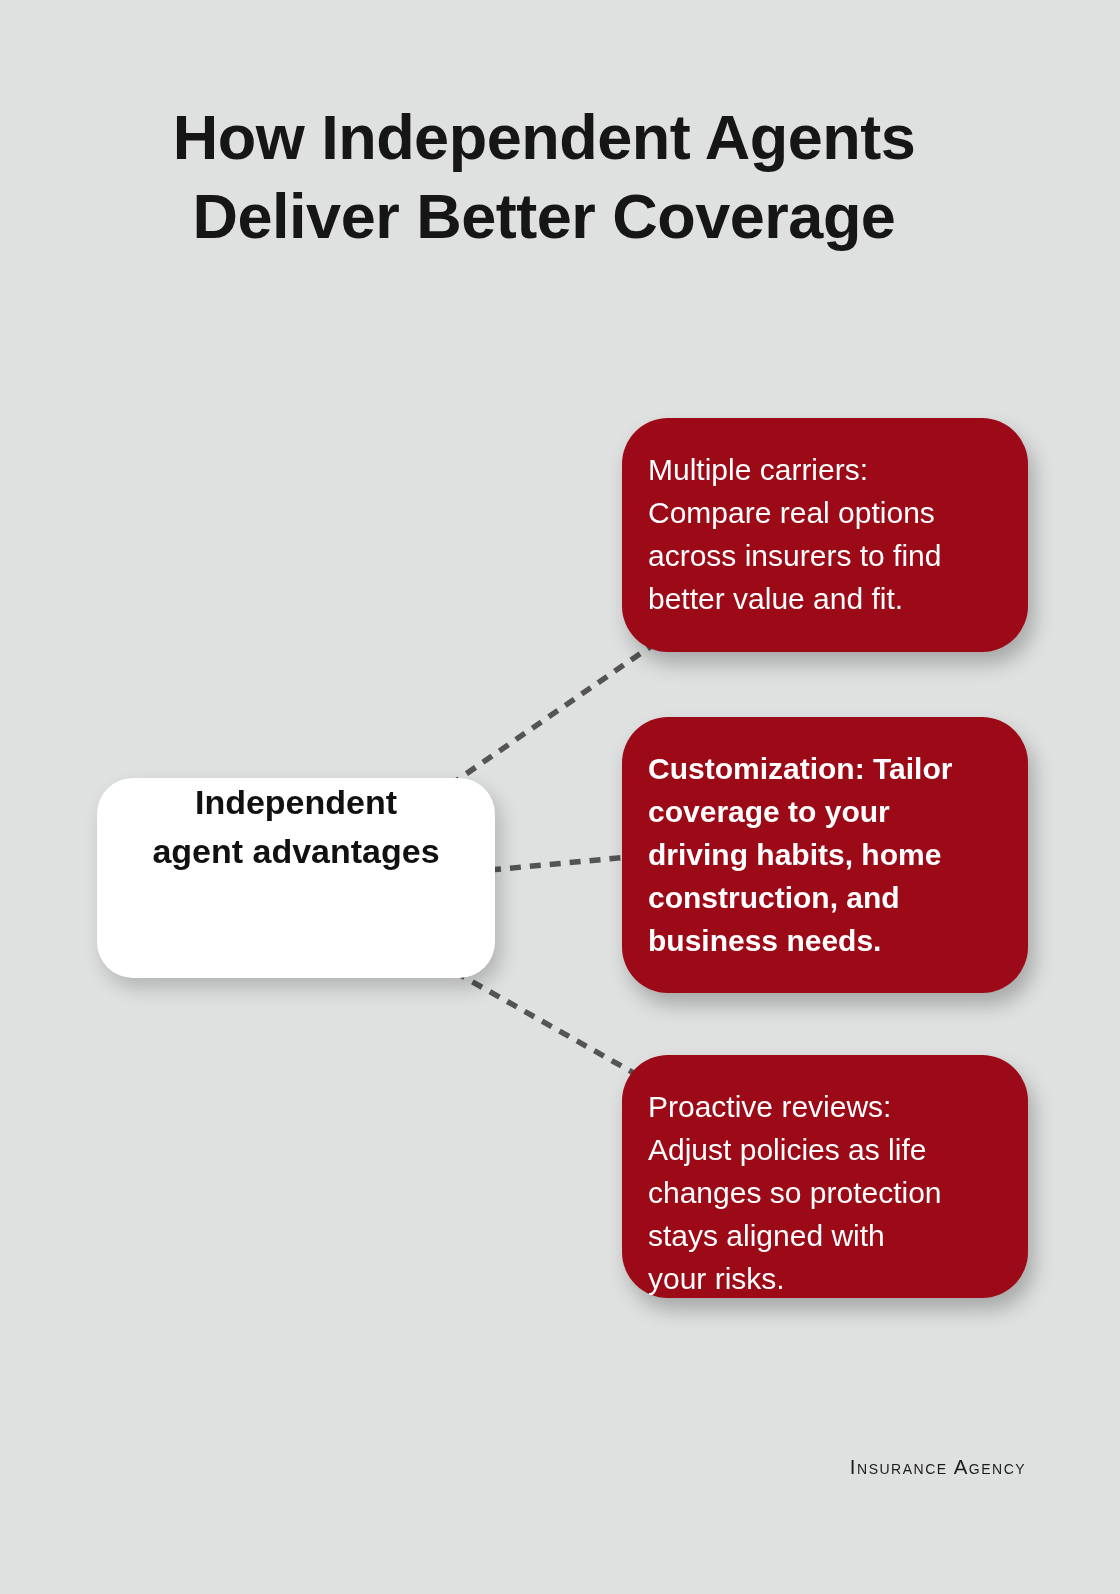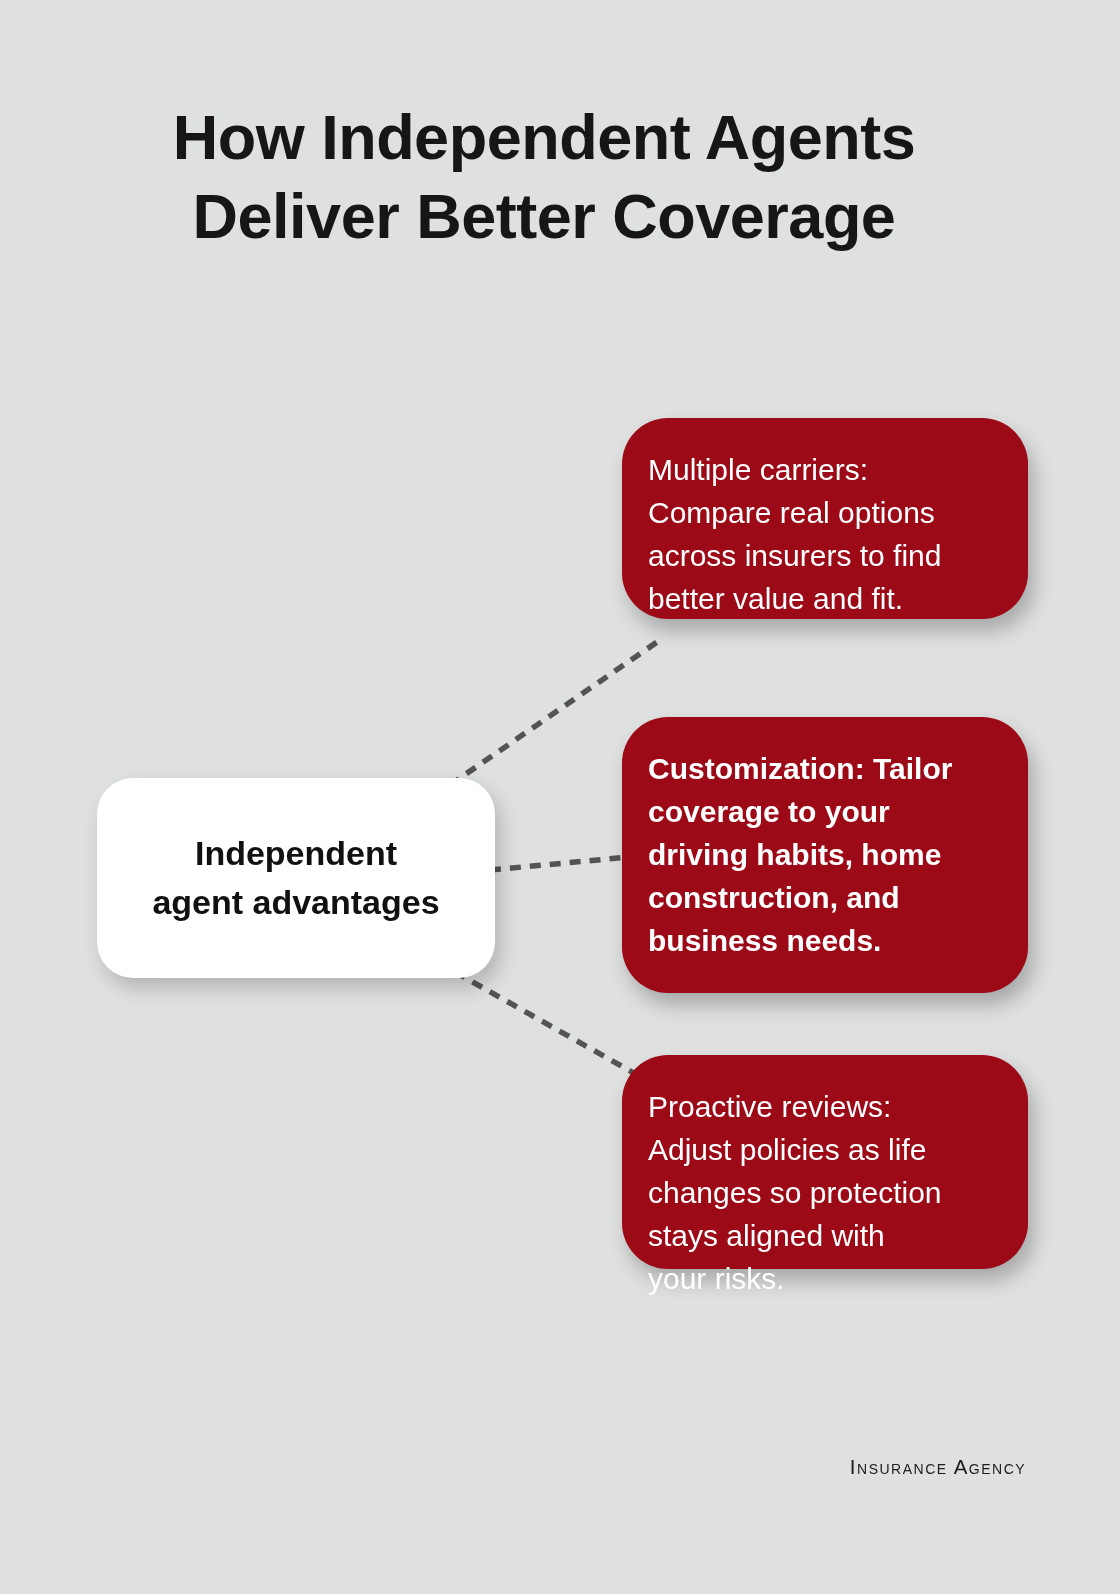--- a/index.html
+++ b/index.html
@@ -34,43 +34,43 @@
   .connector-layer{
     position:absolute;top:0;left:0;width:1120px;height:1594px;
     z-index:1;
   }
   .node-root{
     position:absolute;
     left:97px;top:778px;width:398px;height:200px;
     background:var(--card-white);
     border-radius:36px;
     box-shadow:6px 10px 20px rgba(0,0,0,0.20);
-    display:flex;align-items:center;justify-content:center;
+    display:flex;align-items:flex-start;justify-content:center;
     z-index:2;
   }
   .node-root-label{
     font-size:34px;
     font-weight:700;
     line-height:49px;
     color:#111111;
     text-align:center;
     white-space:pre-line;
   }
   .branch-card{
     position:absolute;
     left:622px;width:406px;
     background:var(--card-red);
     border-radius:46px;
     box-shadow:6px 12px 20px rgba(0,0,0,0.25);
     padding:30px 26px;
     z-index:2;
   }
-  .branch-card.card-1{top:418px;height:201px;}
+  .branch-card.card-1{top:418px;height:234px;}
   .branch-card.card-2{top:717px;height:276px;font-weight:bold;}
-  .branch-card.card-3{top:1055px;height:214px;}
+  .branch-card.card-3{top:1055px;height:243px;}
   .branch-text{
     font-size:30px;
     line-height:43px;
     color:var(--text-light);
     white-space:pre-line;
   }
   .brand-logo{
     position:absolute;
     top:1452px;right:54px;
     width:256px;

